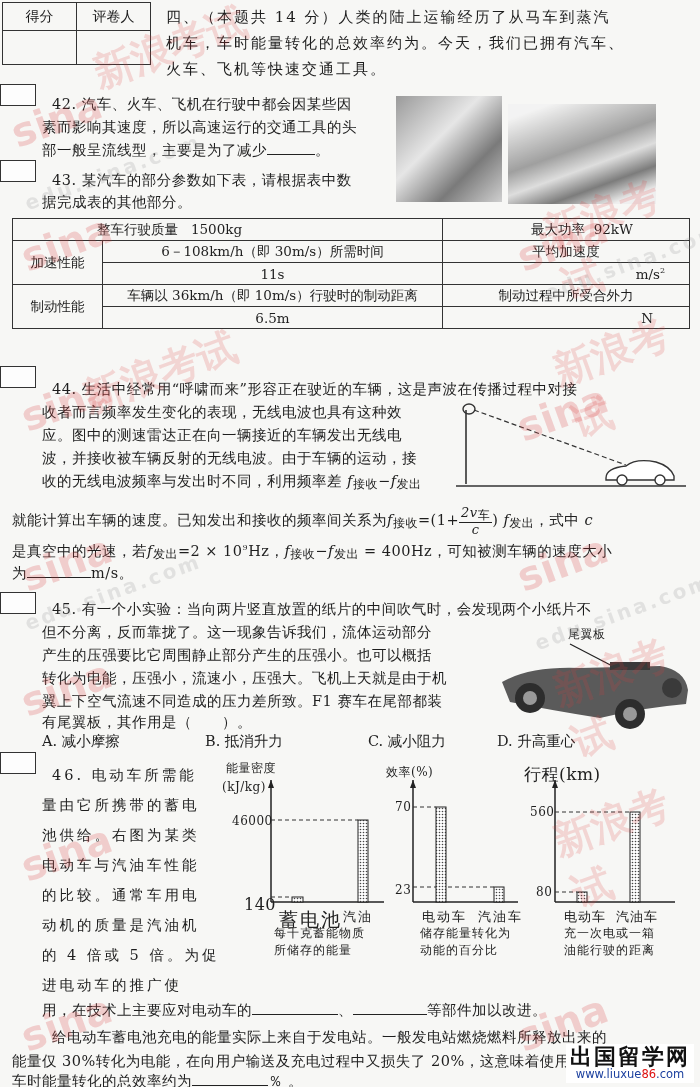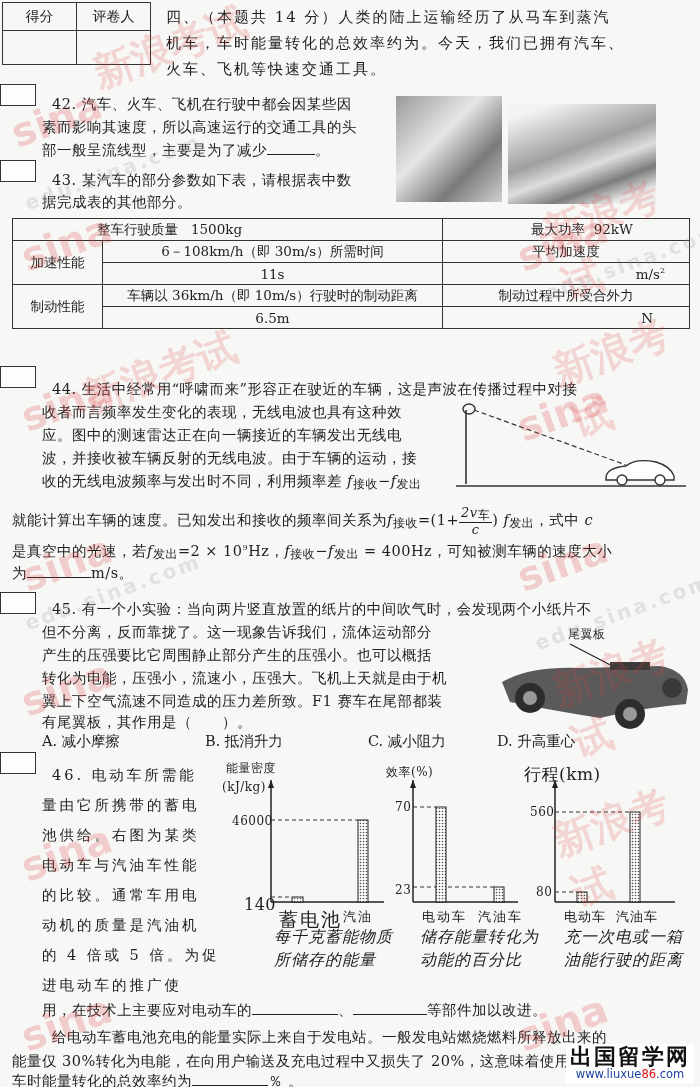--- a/index.html
+++ b/index.html
@@ -22,21 +22,21 @@
   .photo { position: absolute; background: linear-gradient(135deg, #9a9a9a, #e6e6e6 40%, #7a7a7a 70%, #cfcfcf); filter: grayscale(1); }
   .watermark { position: absolute; font-family: "DejaVu Sans", sans-serif; font-weight: bold; pointer-events: none; }
   .wm-sina { color: rgba(220,60,60,0.22); font-size: 40px; transform: rotate(-20deg); }
   .wm-cn { color: rgba(220,60,60,0.18); font-size: 40px; transform: rotate(-20deg); }
   .wm-edu { color: rgba(150,150,150,0.22); font-size: 20px; transform: rotate(-20deg); letter-spacing: 3px; }
   .footer-logo { position: absolute; right: 6px; bottom: 4px; background: #fff; padding: 2px 4px 1px; text-align: center; }
   .footer-logo .t1 { font-family: "DejaVu Sans", sans-serif; font-size: 22px; font-weight: bold; color: #111; letter-spacing: 2px; line-height: 1; }
   .footer-logo .t2 { font-family: "DejaVu Sans", sans-serif; font-size: 11.5px; color: #1a3f9e; line-height: 1.2; }
   .footer-logo .t2 .red { color: #d11; }
   .opt { position: absolute; font-size: 14.5px; white-space: nowrap; }
-  .chart-cap { position: absolute; font-size: 16px; line-height: 1.45; white-space: nowrap; letter-spacing: 1px; font-style: italic; }
+  .chart-cap { position: absolute; font-size: 12px; line-height: 1.45; white-space: nowrap; letter-spacing: 1px; }
 </style>
 </head>
 <body>
 
 <table class="score-table">
   <tbody>
       <tr>
     <td>得分</td>
     <td>评卷人</td>
   </tr>

